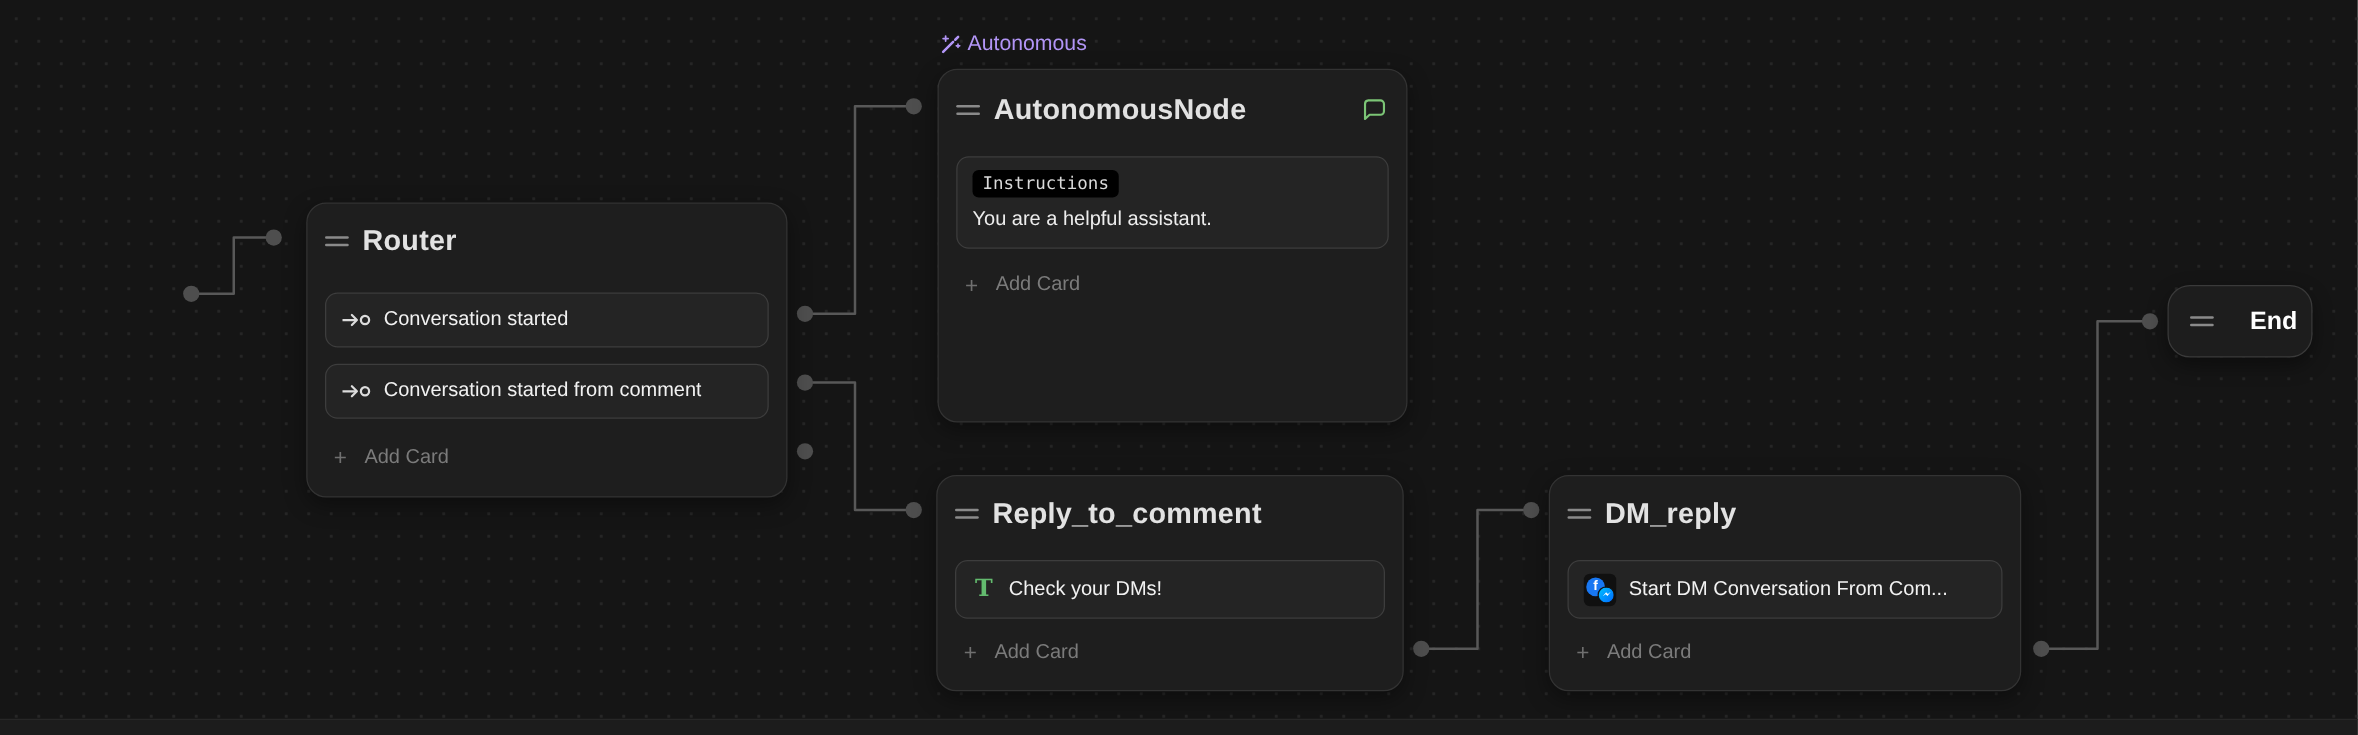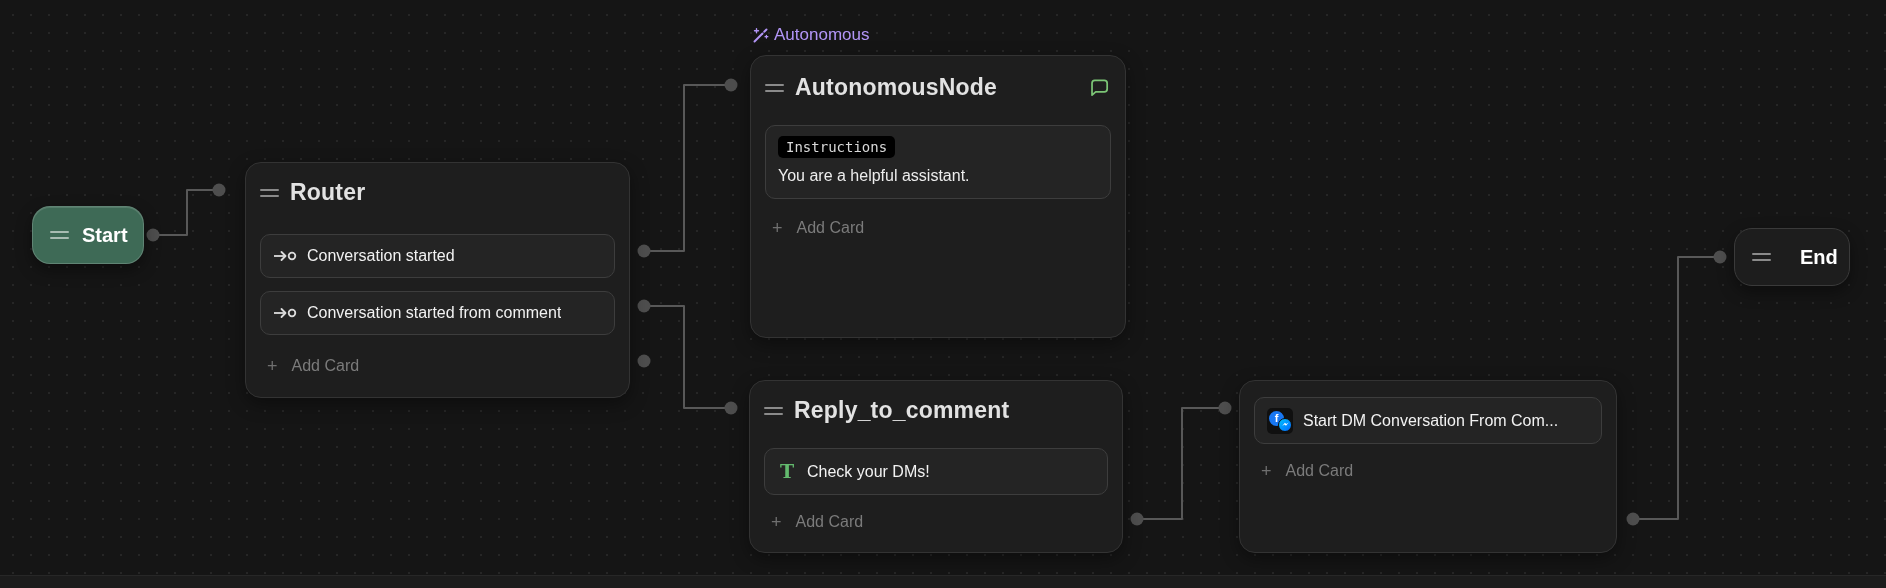--- a/index.html
+++ b/index.html
@@ -104,27 +104,20 @@
       <circle cx="644" cy="306" r="6.5" fill="#4e4e4e"></circle>
       <circle cx="644" cy="361" r="6.5" fill="#4e4e4e"></circle>
       <circle cx="731" cy="85" r="6.5" fill="#4e4e4e"></circle>
       <circle cx="731" cy="408" r="6.5" fill="#4e4e4e"></circle>
       <circle cx="1137" cy="519" r="6.5" fill="#4e4e4e"></circle>
       <circle cx="1225" cy="408" r="6.5" fill="#4e4e4e"></circle>
       <circle cx="1633" cy="519" r="6.5" fill="#4e4e4e"></circle>
       <circle cx="1720" cy="257" r="6.5" fill="#4e4e4e"></circle>
     </svg>
 
-  <div class="pill node-start">
-    <span class="handle handle-light">
-        <i></i>
-        <i></i>
-      </span>
-    <span class="pill-label">Start</span>
-  </div>
 
   <div class="node node-router">
     <div class="node-header">
       <span class="handle">
           <i></i>
           <i></i>
         </span>
       <span class="node-title">Router</span>
     </div>
     <div class="card">
@@ -201,20 +194,27 @@
       <span class="ticon">T</span>
       <span class="card-label">Check your DMs!</span>
     </div>
     <div class="add-card">
       <span class="plus">+</span>
       <span>Add Card</span>
     </div>
   </div>
 
   <div class="node node-dm">
+    <div class="node-header">
+      <span class="handle">
+          <i></i>
+          <i></i>
+        </span>
+      <span class="node-title">DM_reply</span>
+    </div>
     <div class="card">
       <span class="msgr">
         <span class="msgr-fb">f</span>
         <span class="msgr-m">
           <svg width="9" height="9" viewBox="0 0 9 9">
               <path d="M1.2 6 L3.9 2.7 L5.3 4.1 L7.6 2.4 L5 5.8 L3.5 4.4 Z" fill="#ffffff"></path>
             </svg>
         </span>
       </span>
       <span class="card-label">Start DM Conversation From Com...</span>

